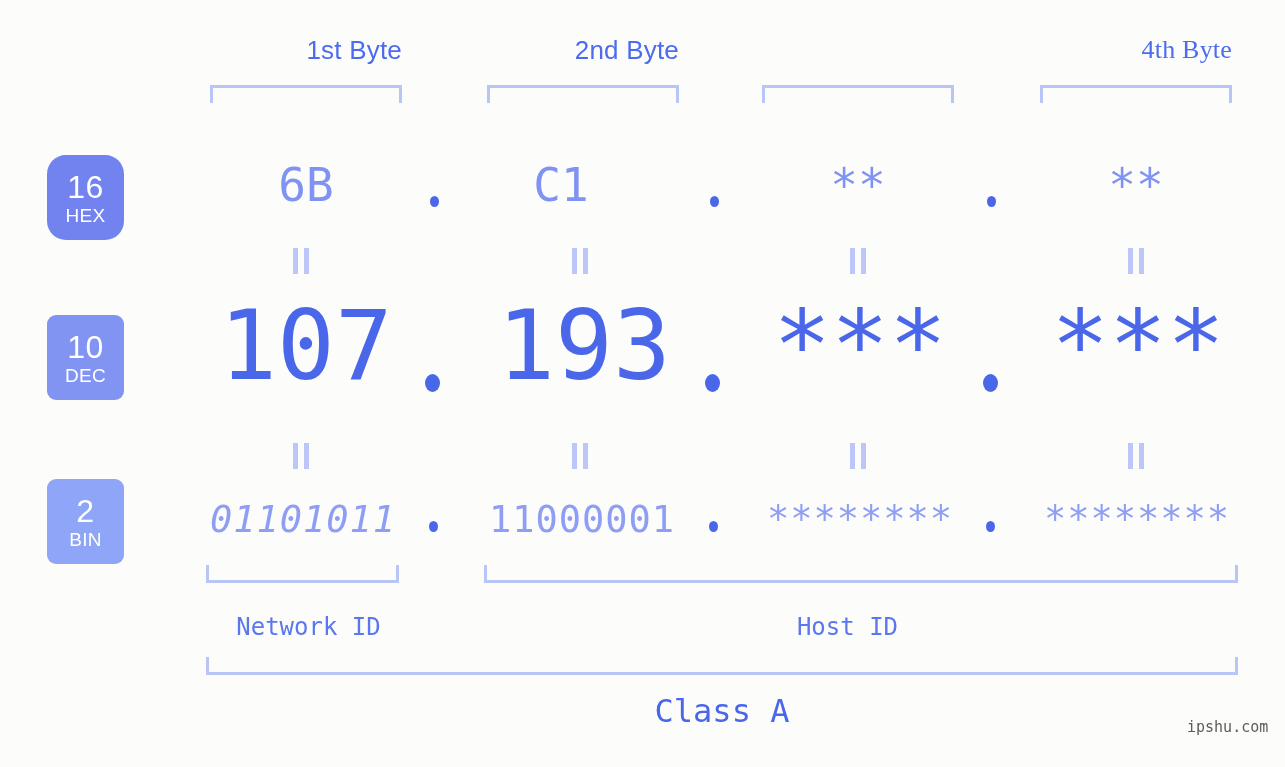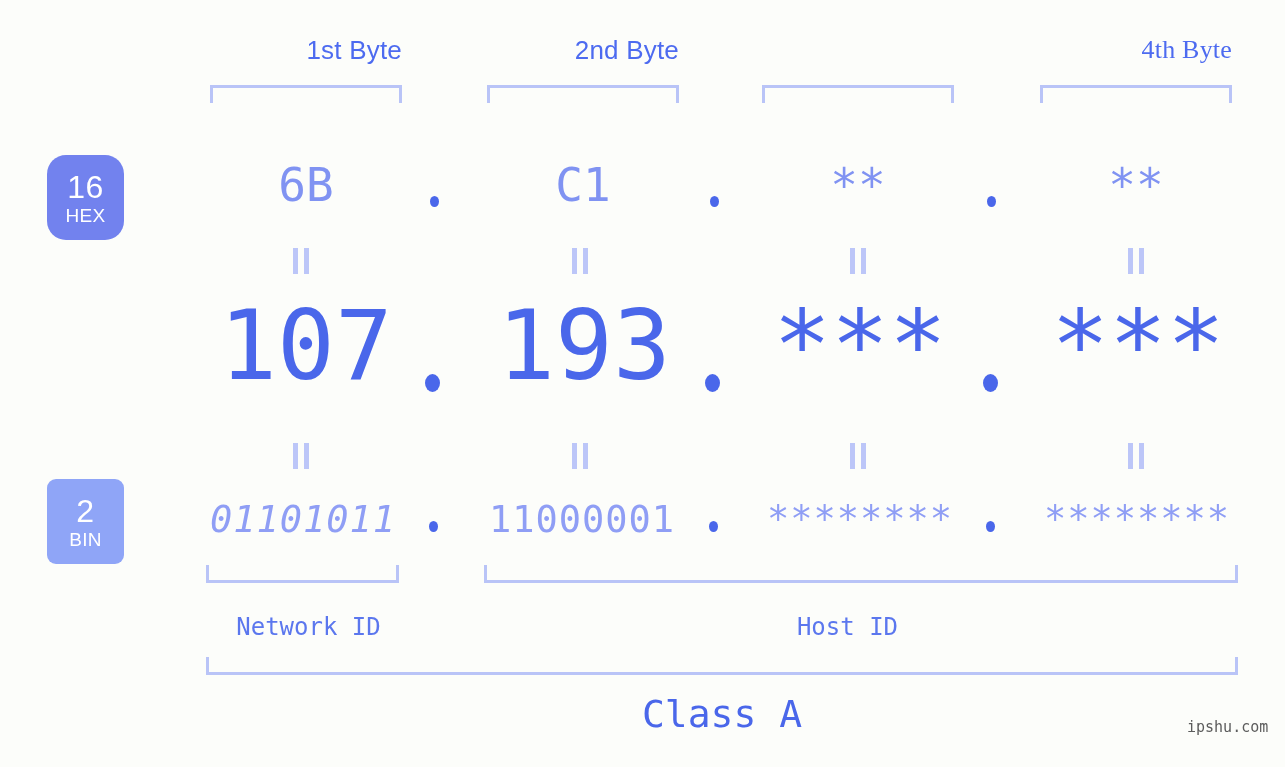--- a/index.html
+++ b/index.html
@@ -125,21 +125,21 @@
     font-family: "DejaVu Sans Mono", "Liberation Mono", monospace;
     font-size: 24px;
     color: #5b77ee;
     text-align: center;
     white-space: nowrap;
   }
 
   
   .class-label {
     font-family: "DejaVu Sans Mono", "Liberation Mono", monospace;
-    font-size: 38px;
+    font-size: 32px;
     color: #4a67ea;
     text-align: center;
     white-space: nowrap;
   }
 
   
   .watermark {
     font-family: "DejaVu Sans Mono", "Liberation Mono", monospace;
     font-size: 15px;
     color: #5c5c5c;
@@ -161,21 +161,21 @@
   <div class="abs bracket-down" style="left:1040px; top:85px; width:192px;"></div>
 
   <div class="abs badge" style="left:47px; top:155px; background:#7282ee;border-radius:19px;">
     <span class="num">16</span>
     <span class="abbr">HEX</span>
   </div>
 
   <div class="abs row-hex" style="left:0; top:0; width:100%; height:0;">
     <div class="abs val" style="left:210px; top:158px; width:192px;">6B</div>
     <div class="abs dot dot-sm" style="left:430px; top:196px;"></div>
-    <div class="abs val" style="left:487px; top:158px; width:192px;">C1</div>
+    <div class="abs val" style="left:465px; top:158px; width:192px;">C1</div>
     <div class="abs dot dot-sm" style="left:710px; top:196px;"></div>
     <div class="abs val" style="left:762px; top:158px; width:192px;">**</div>
     <div class="abs dot dot-sm" style="left:987px; top:196px;"></div>
     <div class="abs val" style="left:1040px; top:158px; width:192px;">**</div>
   </div>
 
   <div class="abs eq" style="left:293px; top:248px;">
       <i></i>
       <i></i>
     </div>
@@ -185,20 +185,24 @@
     </div>
   <div class="abs eq" style="left:850px; top:248px;">
       <i></i>
       <i></i>
     </div>
   <div class="abs eq" style="left:1128px; top:248px;">
       <i></i>
       <i></i>
     </div>
 
+  <div class="abs badge" style="left:47px; top:315px; background:#8294f2;">
+    <span class="num">10</span>
+    <span class="abbr">DEC</span>
+  </div>
 
   <div class="abs row-dec" style="left:0; top:0; width:100%; height:0;">
     <div class="abs val" style="left:198px; top:290px; width:216px;">107</div>
     <div class="abs dot dot-md" style="left:425px; top:374px;"></div>
     <div class="abs val" style="left:476px; top:290px; width:216px;">193</div>
     <div class="abs dot dot-md" style="left:705px; top:374px;"></div>
     <div class="abs val" style="left:752px; top:290px; width:216px;">***</div>
     <div class="abs dot dot-md" style="left:983px; top:374px;"></div>
     <div class="abs val" style="left:1030px; top:290px; width:216px;">***</div>
   </div>

